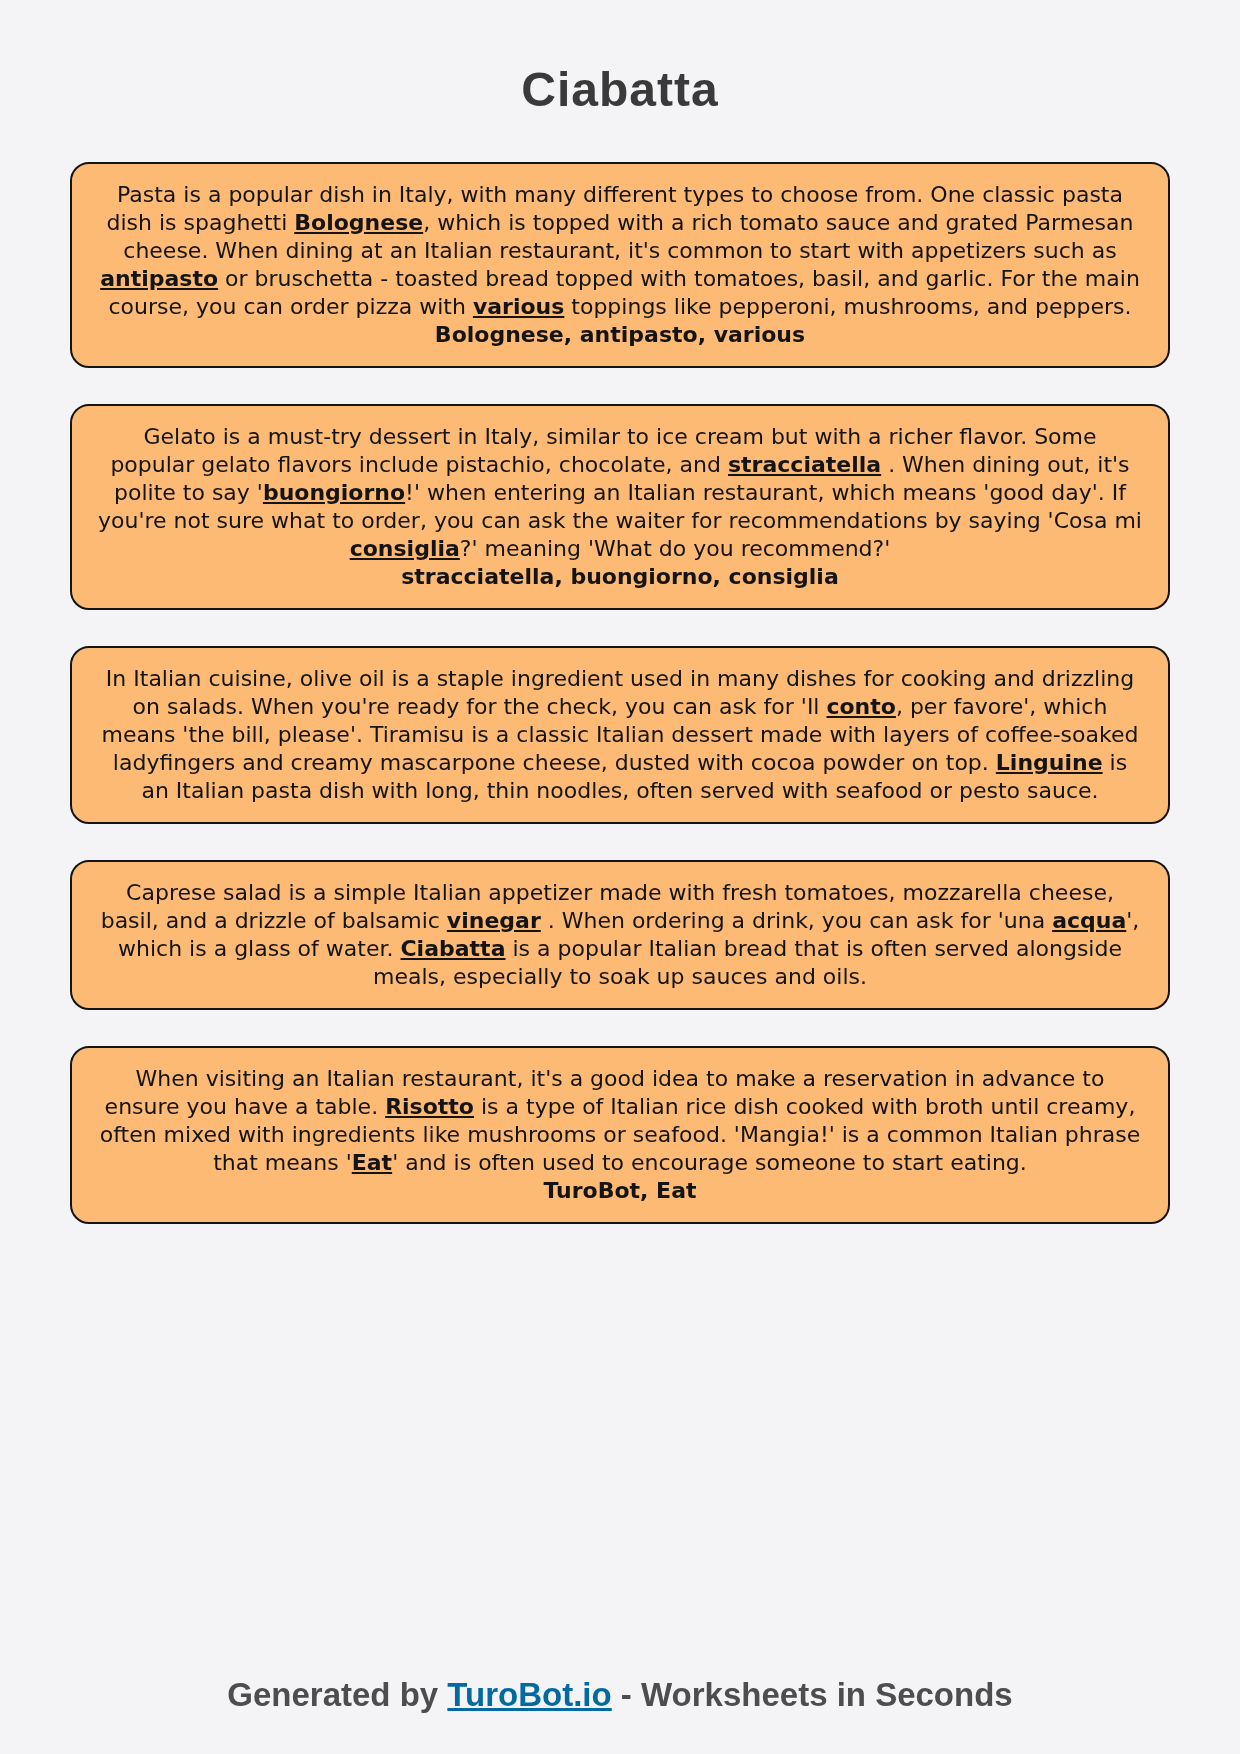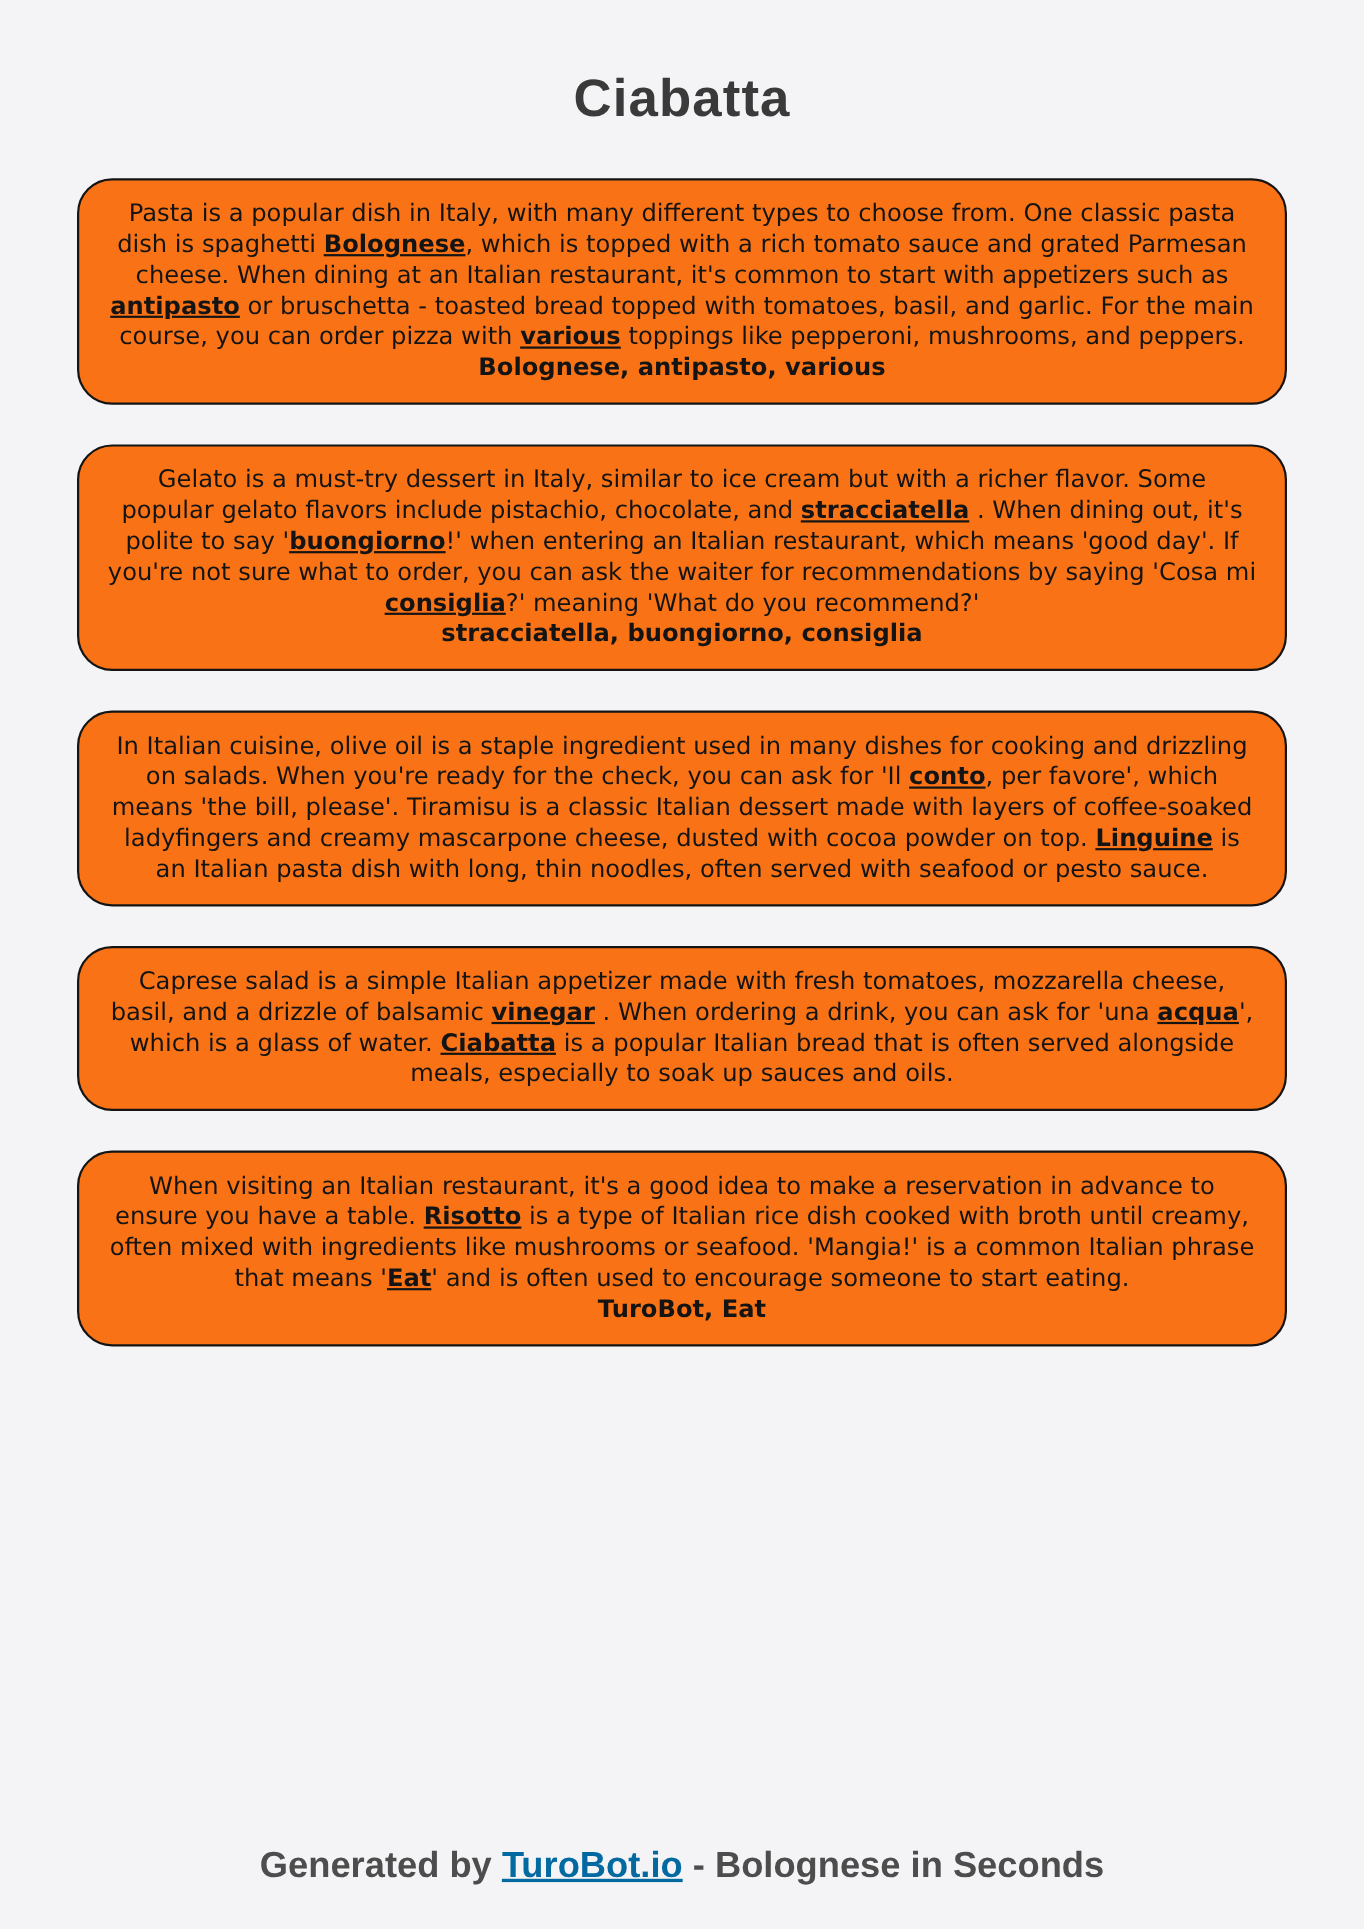--- a/index.html
+++ b/index.html
@@ -26,23 +26,23 @@
     color: #3a3a3a;
     letter-spacing: 1px;
   }
   .boxes {
     margin-top: 44px;
   }
   .answer-box {
     width: 1100px;
     box-sizing: border-box;
     margin: 0 auto 36px auto;
-    background: #f97316;
+    background: #fdba74;
     border: 2px solid #141414;
-    border-radius: 32px;
+    border-radius: 19px;
     padding: 17px 26px;
     text-align: center;
     font-size: 22px;
     line-height: 28px;
   }
   .passage {
     margin: 0;
   }
   .kw {
     font-weight: bold;
@@ -93,14 +93,14 @@
   </div>
 
   <div class="answer-box">
     <p class="passage"><span>When visiting an Italian restaurant, it's a good idea to make a reservation in advance to ensure you have a table. </span><span class="kw">Risotto</span><span> is a type of Italian rice dish cooked with broth until creamy, often mixed with ingredients like mushrooms or seafood. 'Mangia!' is a common Italian phrase that means '</span><span class="kw">Eat</span><span>' and is often used to encourage someone to start eating.</span></p>
     <div class="answer-line">TuroBot, Eat</div>
   </div>
 
 </div>
 
 <div class="footer">
-  <span>Generated by </span><a href="#">TuroBot.io</a><span> - Bolognese in Seconds</span>
+  <span>Generated by </span><a href="#">TuroBot.io</a><span> - Worksheets in Seconds</span>
 </div>
 
 </body></html>

